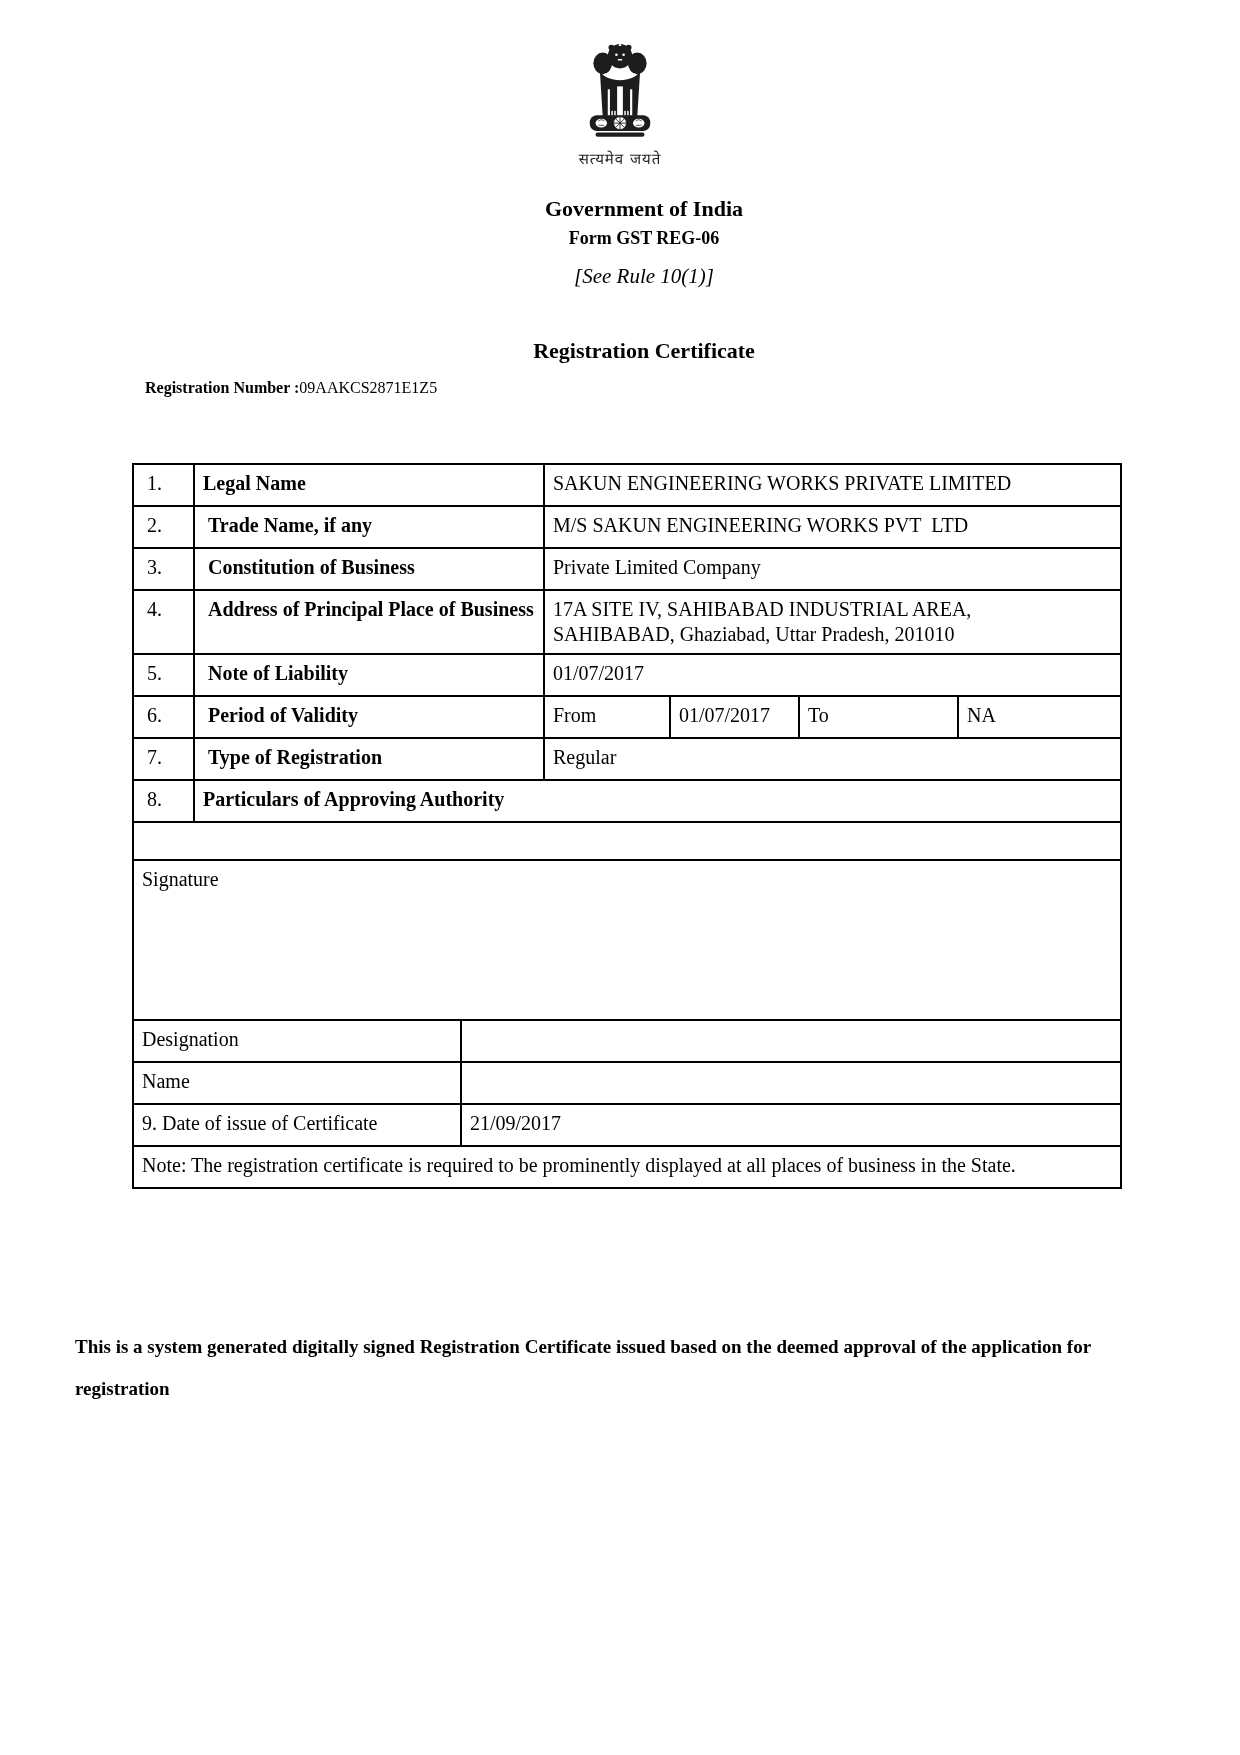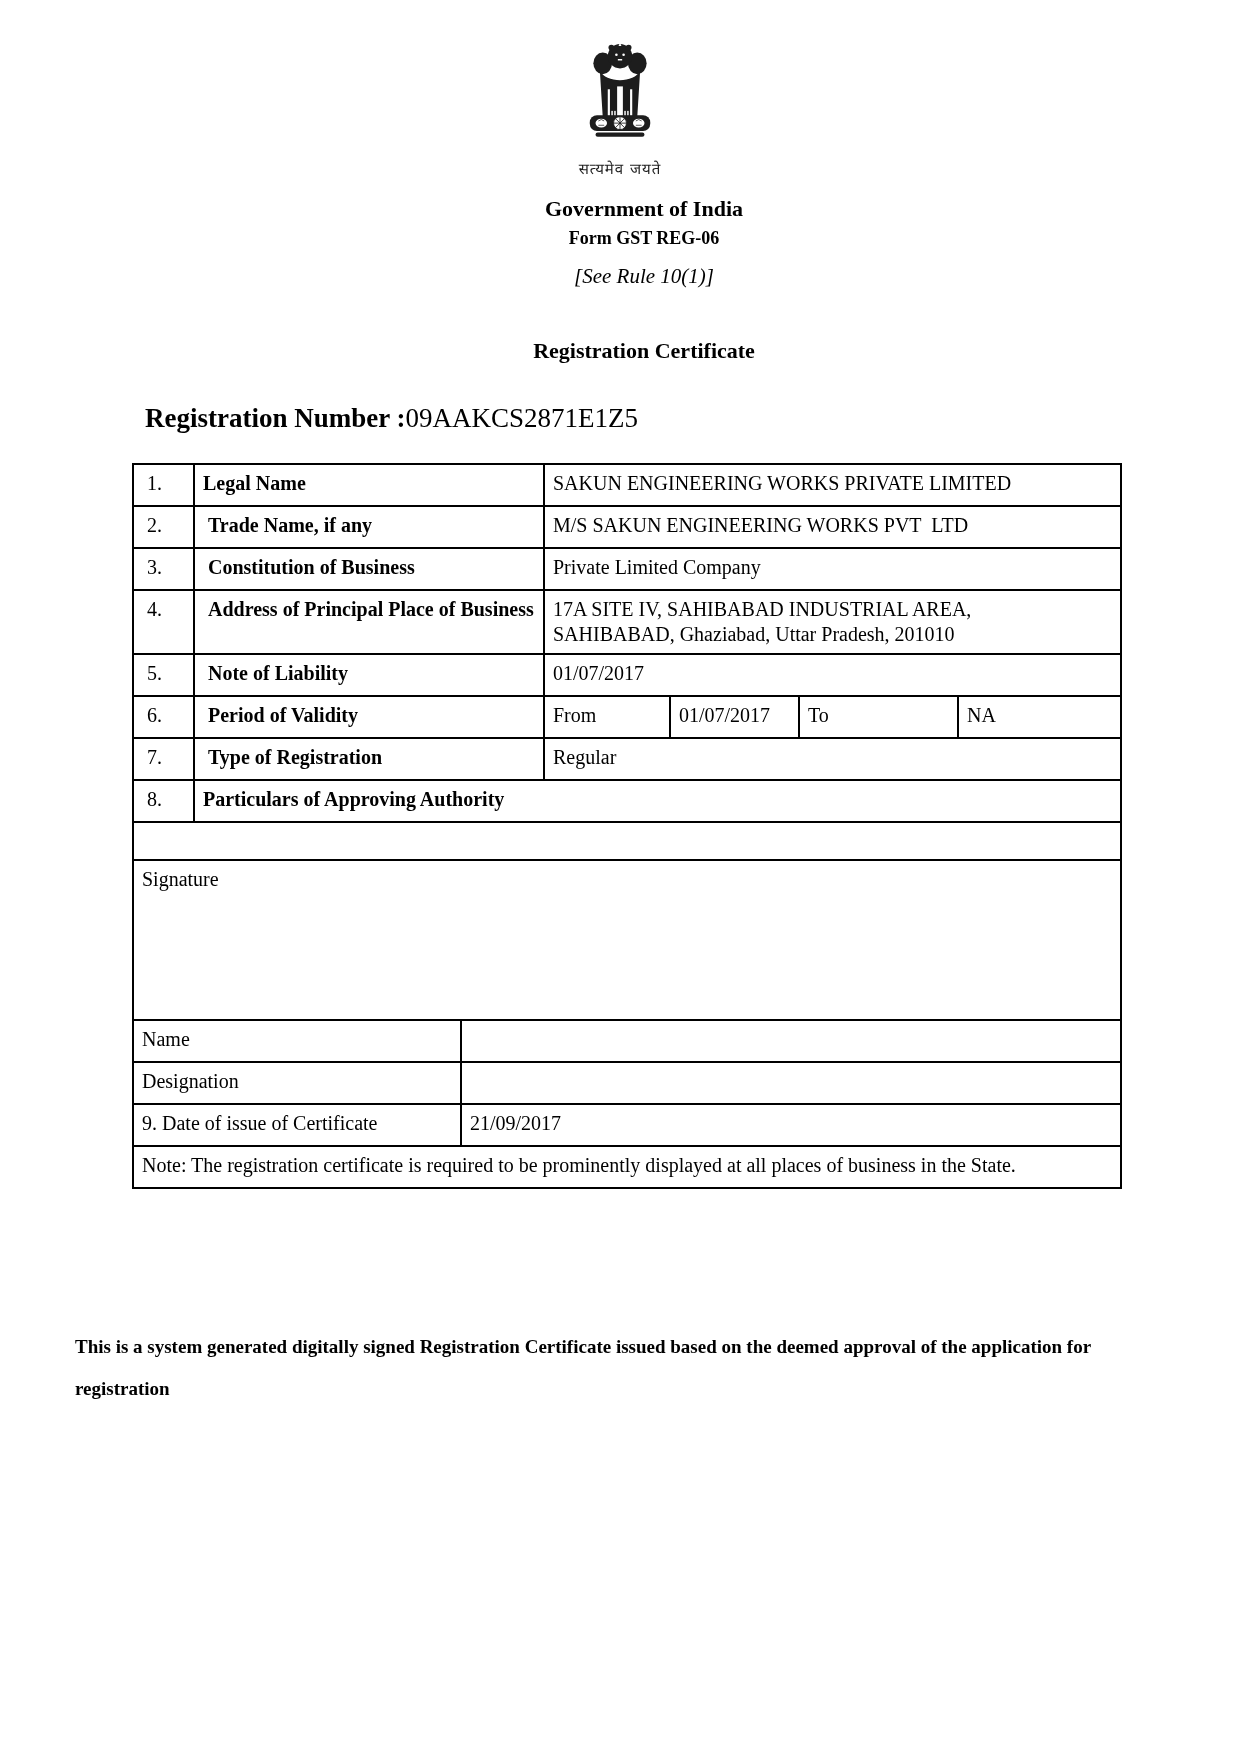--- a/index.html
+++ b/index.html
@@ -9,29 +9,29 @@
     height: 1755px;
     background: #ffffff;
     font-family: "Liberation Serif", "DejaVu Serif", serif;
     color: #000000;
     overflow: hidden;
   }
   .centered { position: absolute; left: 0; width: 100%; text-align: center; padding-left: 24px; }
 
   .emblem-wrap { position: absolute; top: 34px; left: 50%; transform: translateX(-50%); width: 90px; text-align: center; }
   .emblem-svg { display: block; margin: 0 auto; }
-  .motto { margin-top: 12px; font-size: 15px; letter-spacing: 1px; color: #1c1c1c;
+  .motto { margin-top: 2px; font-size: 15px; letter-spacing: 1px; color: #1c1c1c;
            font-family: "DejaVu Sans", "Liberation Serif", serif; white-space: nowrap; }
 
   .gov-title   { top: 196px; font-size: 22px; font-weight: bold; }
   .form-title  { top: 228px; font-size: 18px; font-weight: bold; }
   .rule-ref    { top: 264px; font-size: 21px; font-style: italic; }
   .cert-title  { top: 338px; font-size: 22px; font-weight: bold; }
 
-  .reg-line { position: absolute; top: 403px; left: 145px; font-size: 27px; }
+  .reg-line { position: absolute; top: 379px; left: 145px; font-size: 16px; }
   .reg-line .lbl { font-weight: bold; }
 
   .tbl-zone { position: absolute; top: 463px; left: 132px; width: 988px; }
   table { border-collapse: collapse; table-layout: fixed; width: 988px; }
   td {
     border: 2px solid #000;
     font-size: 20px;
     line-height: 1.25;
     vertical-align: top;
     padding: 6px 8px;
@@ -178,25 +178,25 @@
     </tbody>
       </table>
 
     <table class="tbl-lower">
       <colgroup>
         <col style="width:328px">
           <col style="width:660px">
       </colgroup>
       <tbody>
           <tr class="r-std">
+        <td>Designation</td>
+        <td></td>
+      </tr>
+      <tr class="r-std">
         <td>Name</td>
-        <td></td>
-      </tr>
-      <tr class="r-std">
-        <td>Designation</td>
         <td></td>
       </tr>
       <tr class="r-std">
         <td>9. Date of issue of Certificate</td>
         <td>21/09/2017</td>
       </tr>
       <tr class="r-std">
         <td colspan="2">Note: The registration certificate is required to be prominently displayed at all places of business in the State.</td>
       </tr>
     </tbody>

